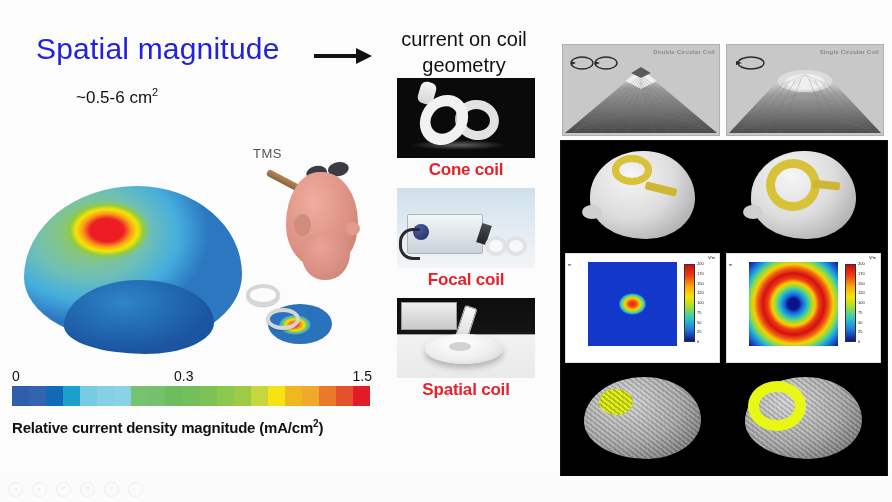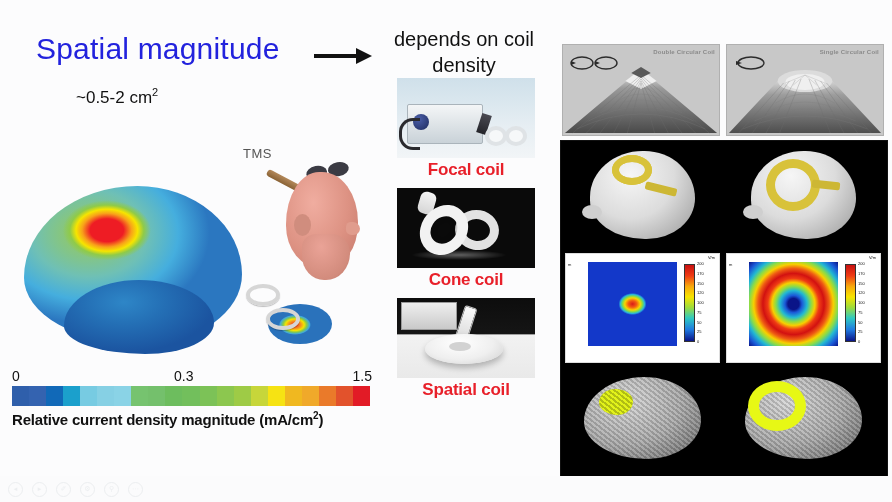--- a/index.html
+++ b/index.html
@@ -26,21 +26,21 @@
     font-size:20px;color:#111;line-height:1.32;text-align:center;
   }
   .subtitle-area{
     position:absolute;left:76px;top:86px;
     font-size:17px;color:#111;
   }
   .subtitle-area sup{font-size:11px;vertical-align:super;}
 
   
   .tms-label{
-    position:absolute;left:243px;top:146px;
+    position:absolute;left:253px;top:146px;
     font-size:13px;color:#555;letter-spacing:.5px;font-weight:400;
   }
 
   
   .brain-render{
     position:absolute;left:18px;top:168px;width:230px;height:190px;
   }
   .brain-blob{
     position:absolute;left:6px;top:18px;width:218px;height:158px;
     border-radius:52% 48% 46% 54% / 58% 56% 44% 42%;
@@ -119,21 +119,21 @@
   .cbar-ticks{position:relative;height:18px;}
   .cbar-ticks span{
     position:absolute;font-size:14px;color:#111;top:0;
   }
   .cbar-ticks .t0{left:0;}
   .cbar-ticks .t5{left:45%;}
   .cbar-ticks .t1{right:0;}
   .cbar{display:flex;height:20px;width:358px;}
   .cbar i{flex:1 1 auto;display:block;height:100%;}
   .cbar-label{
-    margin-top:4px;font-size:15px;font-weight:700;color:#111;
+    margin-top:12px;font-size:15px;font-weight:700;color:#111;
     letter-spacing:-.2px;white-space:nowrap;
   }
   .cbar-label sup{font-size:10px;vertical-align:super;}
 
   
   .midcol{position:absolute;left:392px;top:78px;width:148px;}
   .coil-card{margin-bottom:8px;}
   .coil-photo{width:138px;height:80px;margin:0 auto;position:relative;overflow:hidden;}
   .coil-cap{
     text-align:center;font-size:17px;font-weight:700;color:#e8202a;
@@ -360,24 +360,24 @@
 
   <div class="title-main">Spatial magnitude</div>
 
   <div class="arrow-wrap">
     <svg viewBox="0 0 62 20" width="62" height="20" aria-hidden="true">
       <line x1="2" y1="10" x2="46" y2="10" stroke="#111" stroke-width="4"></line>
       <polygon points="44,2 60,10 44,18" fill="#111"></polygon>
     </svg>
   </div>
 
-  <div class="depends">depends on coil density</div>
+  <div class="depends">current on coil geometry</div>
 
   <div class="subtitle-area">
-    <span>~0.5-2 cm</span><sup>2</sup>
+    <span>~0.5-6 cm</span><sup>2</sup>
   </div>
 
   <div class="tms-label">TMS</div>
 
   <div class="brain-render">
     <div class="brain-blob"></div>
     <div class="brain-lobe"></div>
   </div>
 
   <div class="head-ill">
@@ -428,41 +428,41 @@
         <i style="background: rgb(226, 27, 38);"></i>
       </div>
     <div class="cbar-label">
       <span>Relative current density magnitude (mA/cm</span><sup>2</sup><span>)</span>
     </div>
   </div>
 
   <div class="midcol">
 
     <div class="coil-card">
+      <div class="coil-photo ph-cone">
+        <div class="neck"></div>
+        <div class="c2"></div>
+        <div class="c1"></div>
+        <div class="shadow"></div>
+      </div>
+      <div class="coil-cap">Cone coil</div>
+    </div>
+
+    <div class="coil-card">
       <div class="coil-photo ph-focal">
         <div class="box"></div>
         <div class="knob"></div>
         <div class="cable"></div>
         <div class="stem"></div>
         <div class="eight">
             <i></i>
             <i></i>
           </div>
       </div>
       <div class="coil-cap">Focal coil</div>
-    </div>
-
-    <div class="coil-card">
-      <div class="coil-photo ph-cone">
-        <div class="neck"></div>
-        <div class="c2"></div>
-        <div class="c1"></div>
-        <div class="shadow"></div>
-      </div>
-      <div class="coil-cap">Cone coil</div>
     </div>
 
     <div class="coil-card">
       <div class="coil-photo ph-circ">
         <div class="mach"></div>
         <div class="hdl"></div>
         <div class="disc"></div>
         <div class="hole"></div>
       </div>
       <div class="coil-cap">Spatial coil</div>

